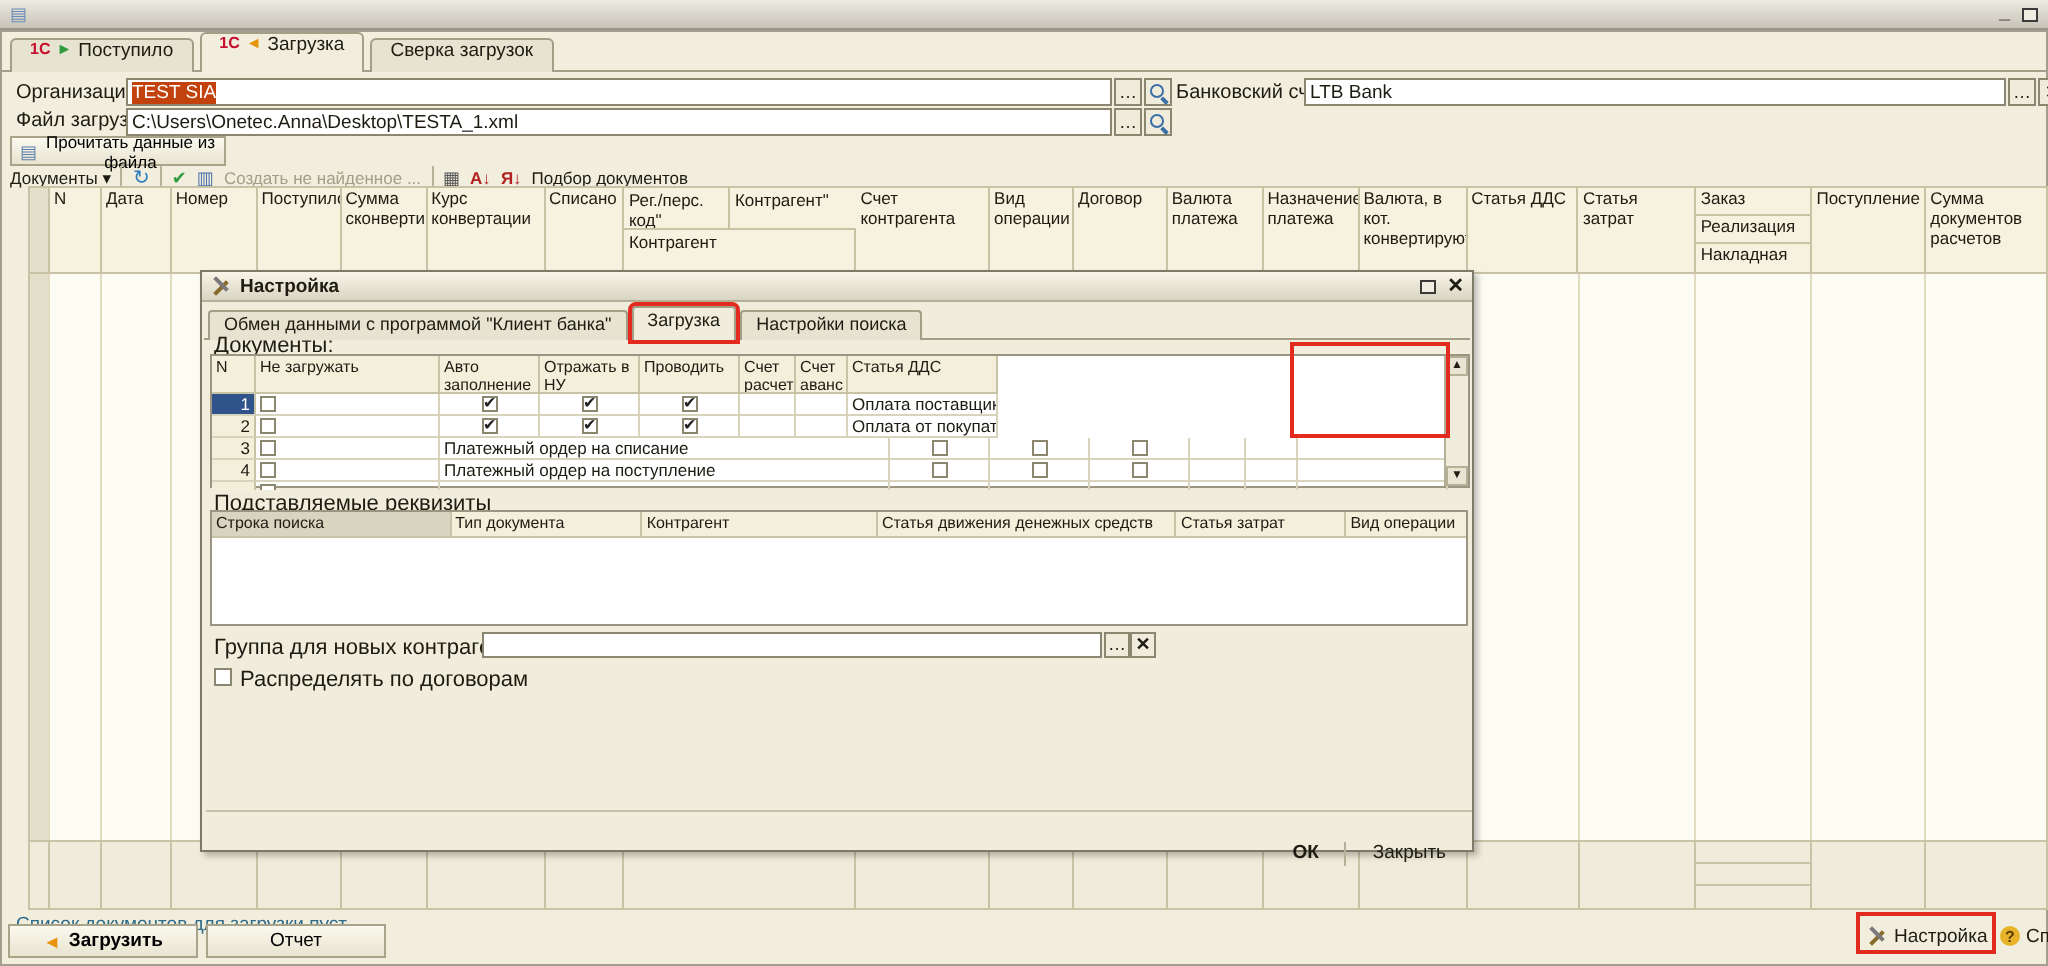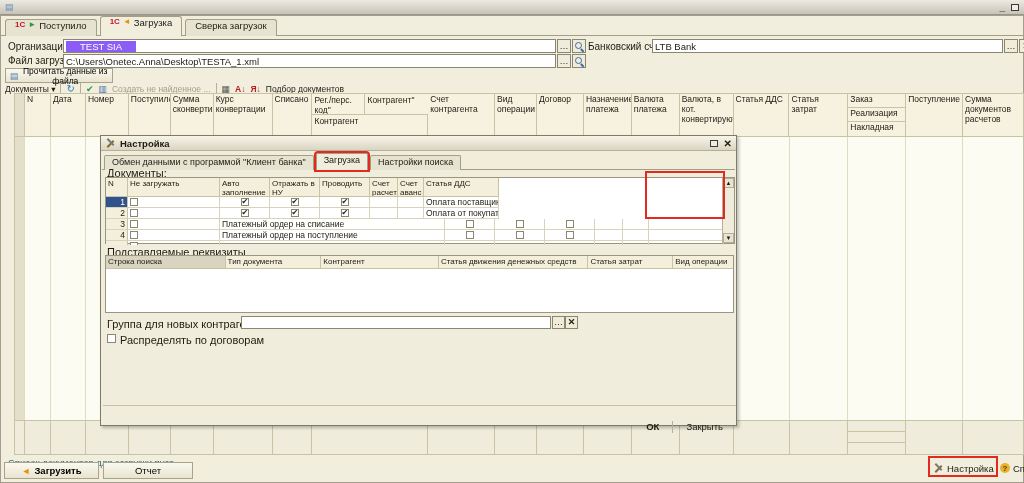--- a/index.html
+++ b/index.html
@@ -26,21 +26,21 @@
     font-size:9.5px; cursor:default; }
   .mtab.active { height:20px; background:#F1EEDE; z-index:4; position:relative; }
   .ic1c { color:#C8102E; font-weight:bold; font-size:8px; }
   .arr-g { color:#2E9B3E; font-size:8px; }
   .arr-o { color:#E8940A; font-size:8px; }
 
   
   .lbl { position:absolute; font-size:10px; }
   .field { position:absolute; height:14px; background:#fff; border:1px solid #8a8670;
     font-size:9.5px; display:flex; align-items:center; padding:0 2px; overflow:hidden; white-space:nowrap; }
-  .selval { background:#8b5cf6; color:#fff; padding:0 14px; }
+  .selval { background:#c2410c; color:#fff; padding:0 0; }
   .mini { position:absolute; width:14px; height:14px; background:#EFECDC; border:1px solid #8a8670;
     font-size:9px; display:flex; align-items:center; justify-content:center; line-height:1; }
   .icon-mag { position:relative; width:10px; height:10px; display:inline-block; }
   .icon-mag::before { content:""; position:absolute; left:1px; top:1px; width:5px; height:5px;
     border:1.5px solid #3a6ea5; border-radius:50%; }
   .icon-mag::after { content:""; position:absolute; left:7px; top:7px; width:4px; height:1.5px;
     background:#3a6ea5; transform:rotate(45deg); transform-origin:left center; }
 
   .btn { display:inline-flex; align-items:center; justify-content:center; gap:4px;
     background:linear-gradient(#FBF9EF,#E8E4D0); border:1px solid #A9A389; font-size:9.5px; }
@@ -224,22 +224,22 @@
   <div class="hgroup" style="width:116px">
     <div class="hg-top">
       <div class="hg-cell" style="width:53px">Рег./перс. код"</div>
       <div class="hg-cell" style="width:62px">Контрагент"</div>
     </div>
     <div class="hg-bottom" style="border-right:1px solid #C9C3A6">Контрагент</div>
   </div>
   <div class="hc" style="width:67px">Счет контрагента</div>
   <div class="hc" style="width:42px">Вид операции</div>
   <div class="hc" style="width:47px">Договор</div>
+  <div class="hc" style="width:48px">Валюта платежа</div>
   <div class="hc" style="width:48px">Назначение платежа</div>
-  <div class="hc" style="width:48px">Валюта платежа</div>
   <div class="hc" style="width:54px">Валюта, в кот. конвертируют</div>
   <div class="hc" style="width:56px">Статья ДДС</div>
   <div class="hc" style="width:59px">Статья затрат</div>
   <div class="hc hstack" style="width:58px;padding:0">
     <div>Заказ покупателя</div>
     <div>Реализация това..</div>
     <div>Накладная</div>
   </div>
   <div class="hc" style="width:57px">Поступление</div>
   <div class="hc" style="width:60px;border-right:none">Сумма документов расчетов</div>

